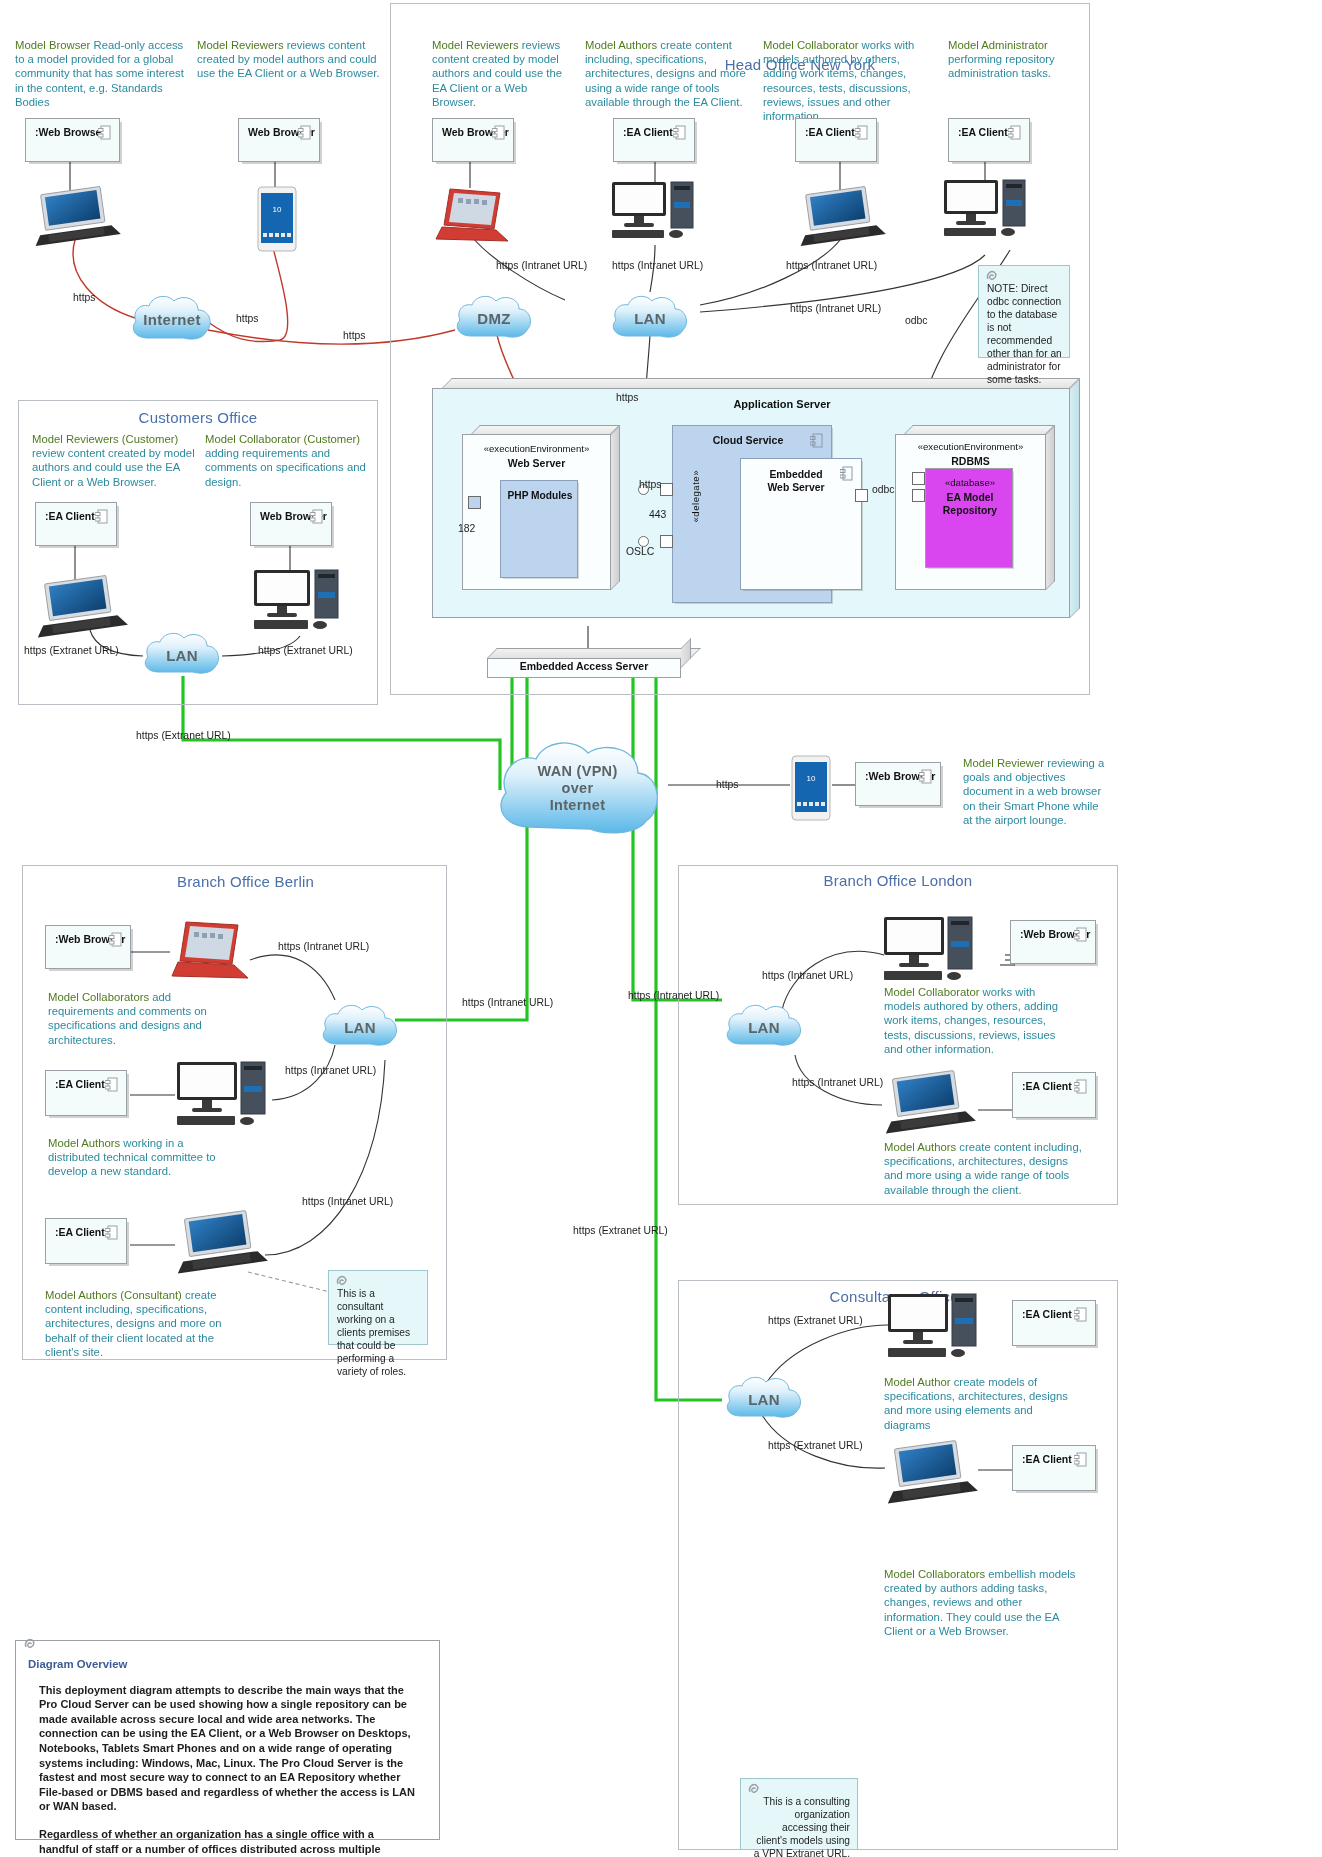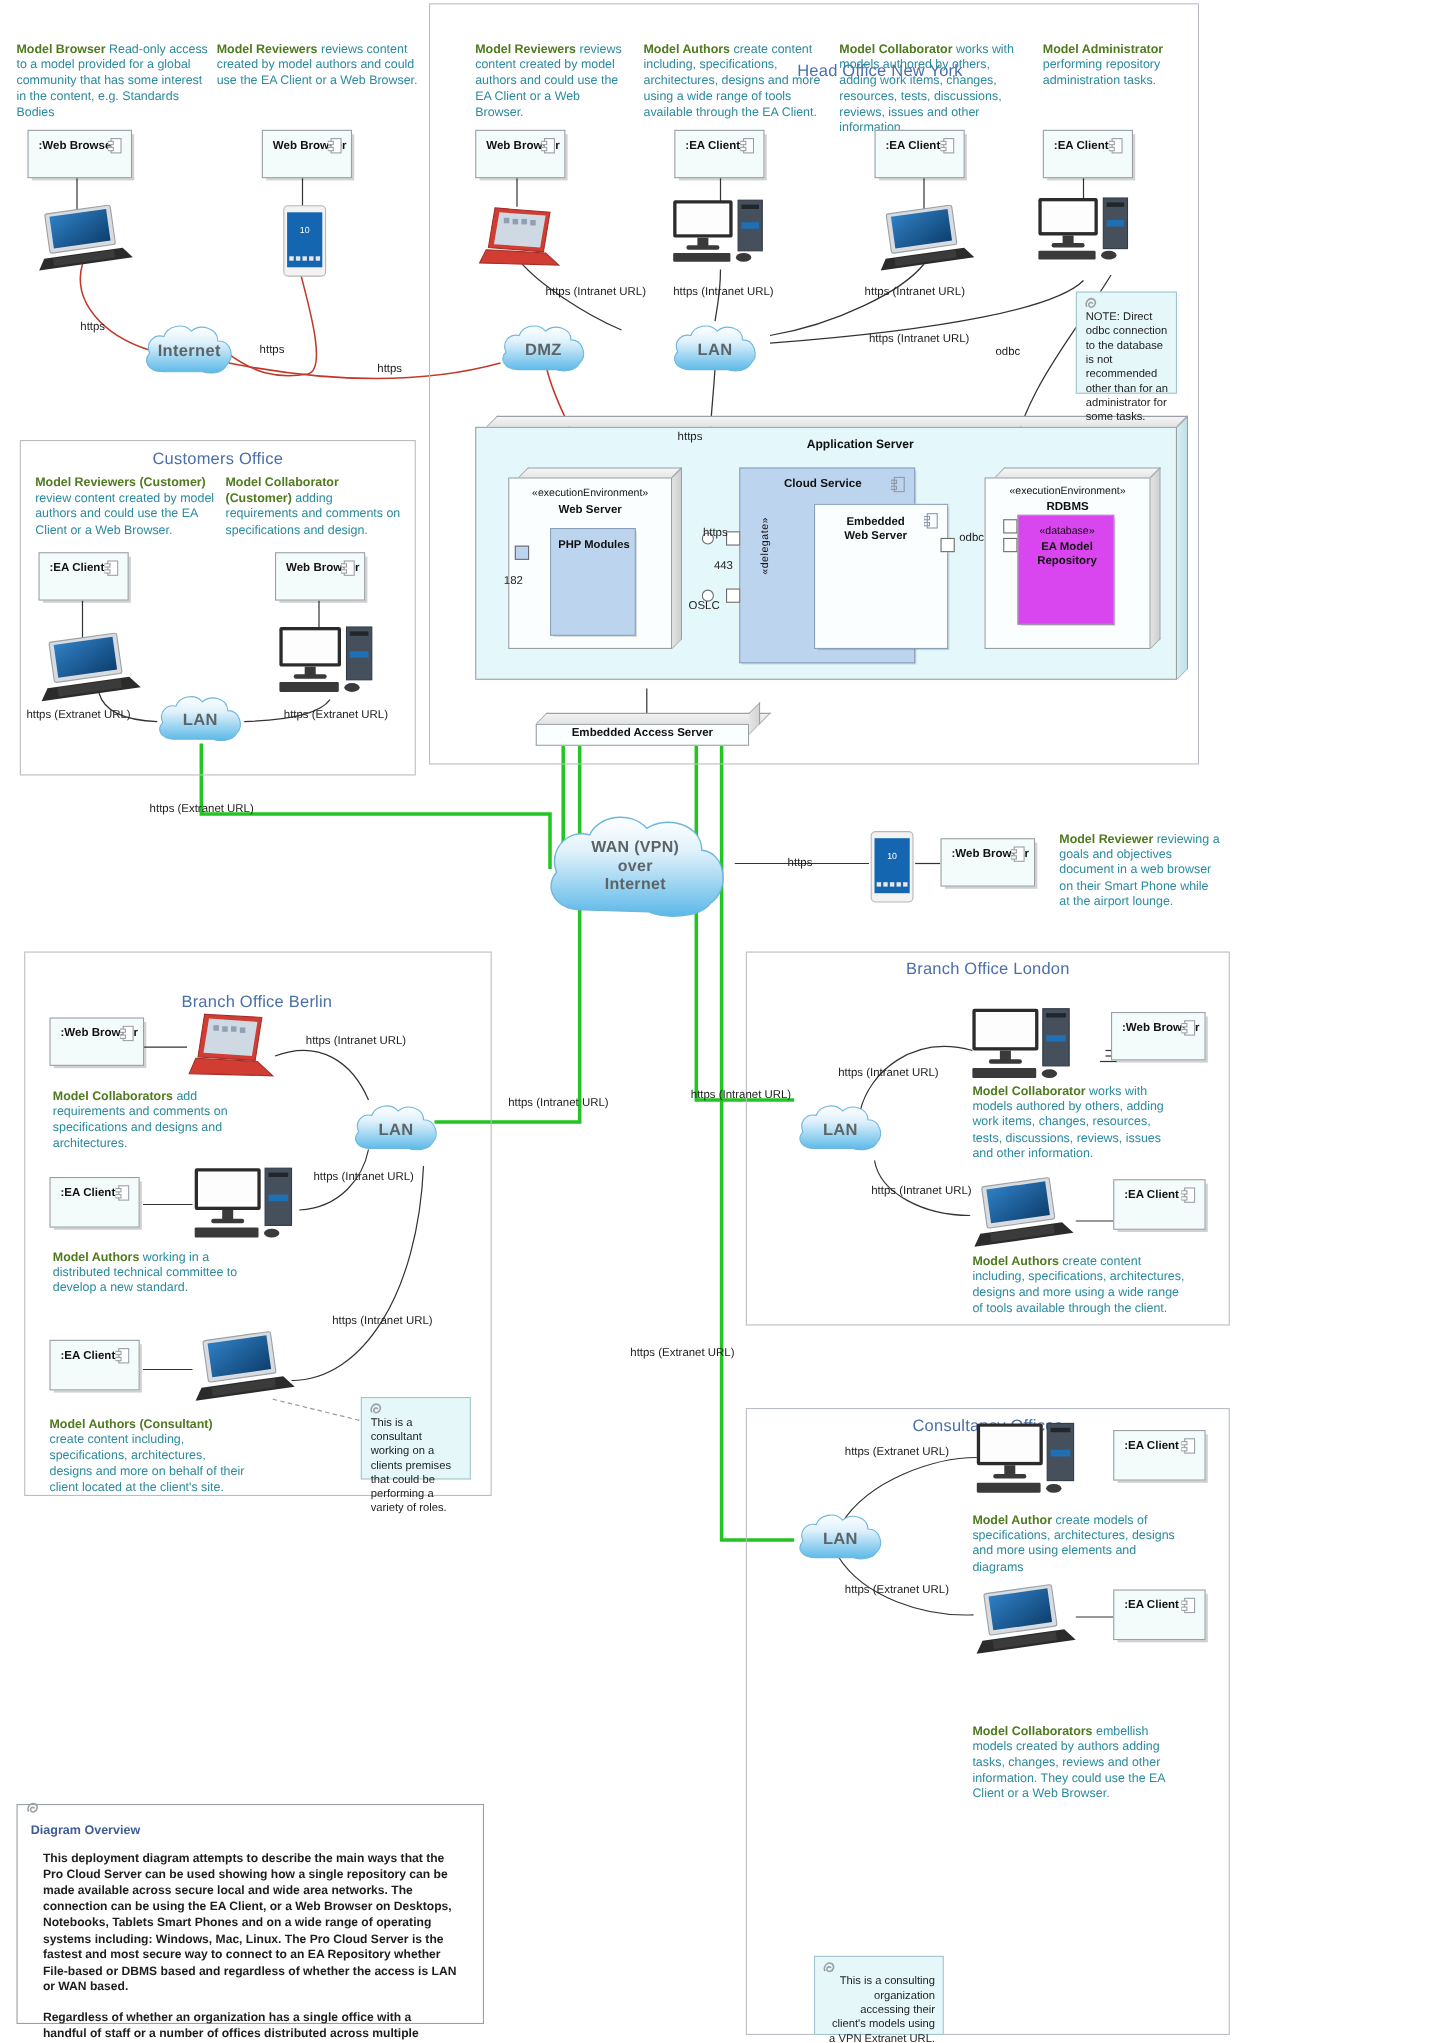--- a/index.html
+++ b/index.html
@@ -15,21 +15,21 @@
   .region {
     position:absolute; border:1px solid #b9bdc4; background:transparent;
   }
   .region-title {
     position:absolute; left:0; right:0; text-align:center;
     font-size:15px; color:#4a6fa9; font-weight:400; letter-spacing:.2px;
   }
 
   
   .ann { position:absolute; color:#2b8a9e; font-size:11.3px; line-height:14.2px; }
-  .ann b { color:#4f7a1e; font-weight:bold; }
+  .ann b { color:#4f7a1e; font-weight:normal; }
 
   
   .node {
     position:absolute; background:#f4fbfb; border:1px solid #9aa0a6;
     box-shadow:3px 3px 0 -1px rgba(0,0,0,.18);
   }
   .node .nlabel {
     position:absolute; left:9px; top:7px; font-size:10.5px; font-weight:bold; color:#111;
     white-space:nowrap;
   }
@@ -217,21 +217,21 @@
   </g>
 </svg>
 
 <div class="region" style="left:390px;top:3px;width:700px;height:692px;"></div>
 <div class="region-title" style="left:390px;top:12px;width:820px;margin-top:44px;">Head Office New York</div>
 
 <div class="region" style="left:18px;top:400px;width:360px;height:305px;"></div>
 <div class="region-title" style="left:18px;top:409px;width:360px;">Customers Office</div>
 
 <div class="region" style="left:22px;top:865px;width:425px;height:495px;"></div>
-<div class="region-title" style="left:22px;top:873px;width:423px;margin-top:29px;">Branch Office Berlin</div>
+<div class="region-title" style="left:34px;top:873px;width:423px;">Branch Office Berlin</div>
 
 <div class="region" style="left:678px;top:865px;width:440px;height:340px;"></div>
 <div class="region-title" style="left:678px;top:872px;width:440px;">Branch Office London</div>
 
 <div class="region" style="left:678px;top:1280px;width:440px;height:570px;"></div>
 <div class="region-title" style="left:678px;top:1288px;width:440px;">Consultancy Offices</div>
 
 <div class="ann" style="left:15px;top:38px;width:175px;">
   <b>Model Browser</b><span> Read-only access to a model provided for a global community that has some interest in the content, e.g. Standards Bodies</span>
 </div>

